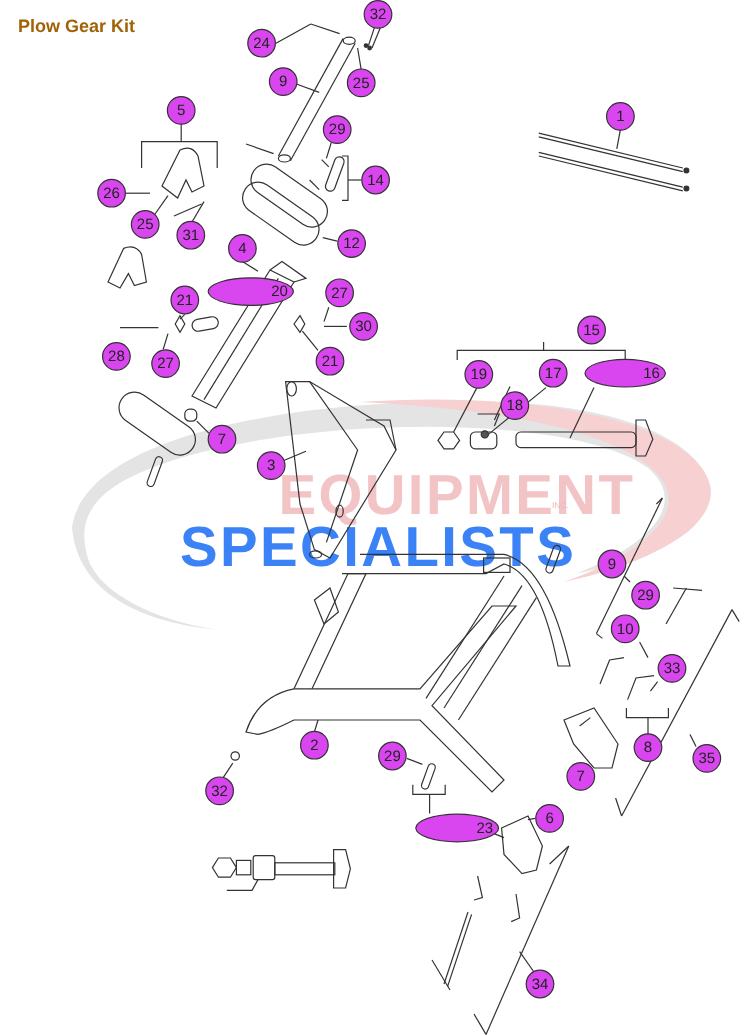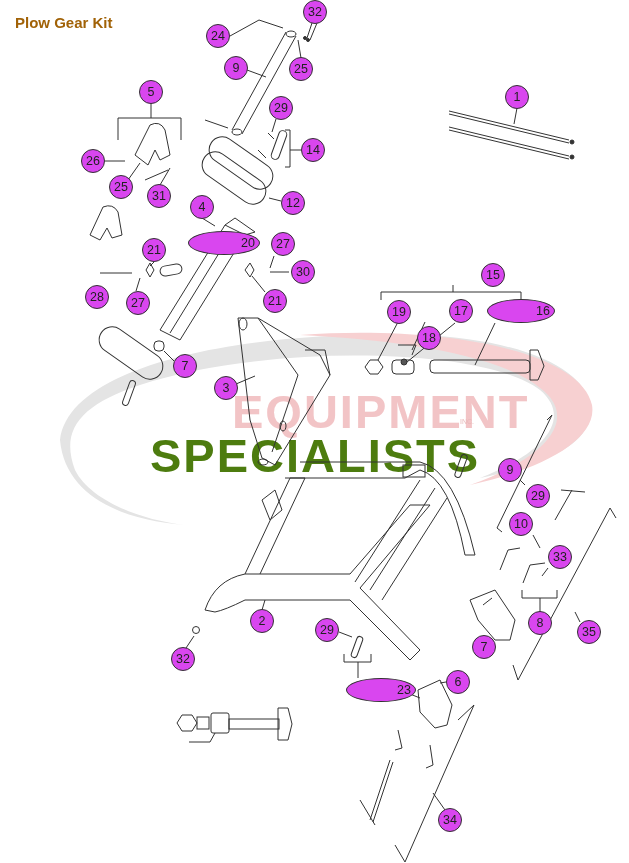--- a/index.html
+++ b/index.html
@@ -2,21 +2,21 @@
 <html><head>
 <meta charset="utf-8">
 <style>
   html, body { margin:0; padding:0; background:#ffffff; }
   body { width:629px; height:863px; position:relative; overflow:hidden; font-family:"Liberation Sans", sans-serif; }
   .title { position:absolute; left:15px; top:14px; font-size:15px; font-weight:bold; color:#a16207; font-family:"Liberation Sans", sans-serif; }
   svg.art { position:absolute; left:0; top:0; }
   .callout { position:absolute; width:22px; height:22px; margin-left:-12px; margin-top:-12px; border:1.2px solid #333; border-radius:50%; background:#d946ef; text-align:center; line-height:22px; font-size:12.5px; color:#222; font-family:"Liberation Sans", sans-serif; box-sizing:content-box; }
   .wm { position:absolute; font-family:"Liberation Sans", sans-serif; font-weight:bold; letter-spacing:2px; }
   .wm-top { left:232px; top:384px; font-size:47px; color:#f2c4c6; }
-  .wm-bot { left:150px; top:428px; font-size:47px; color:#4d7c0f; }
+  .wm-bot { left:150px; top:428px; font-size:47px; color:#3b82f6; }
   .wm-inc { left:460px; top:418px; font-size:7px; color:#e8b7b8; font-weight:normal; letter-spacing:0; }
 </style>
 </head>
 <body>
 
 <div class="title">Plow Gear Kit</div>
 
 <svg class="art" width="629" height="863">
   <path d="M60 440 C 70 360, 260 330, 420 335 C 540 340, 610 380, 585 430 C 570 455, 520 470, 480 478 C 540 455, 575 420, 540 390 C 480 345, 260 345, 140 385 C 80 405, 60 430, 75 470 C 90 500, 140 520, 185 525 C 120 520, 65 495, 60 440 Z" fill="#e4e4e4"></path>
   <path d="M300 335 C 440 325, 580 350, 592 405 C 598 440, 540 470, 470 485 C 540 460, 575 425, 548 395 C 510 355, 400 340, 300 335 Z" fill="#f7d0d1"></path>
@@ -209,21 +209,21 @@
     <div class="callout" style="left: 521px; top: 524px;">10</div>
     <div class="callout" style="left: 236px; top: 68px;">9</div>
     <div class="callout" style="left: 293px; top: 203px;">12</div>
     <div class="callout" style="left: 185px; top: 366px;">7</div>
     <div class="callout" style="left: 313px; top: 150px;">14</div>
     <div class="callout" style="left: 453px; top: 275px; margin-left: 28px;">15</div>
     <div class="callout" style="left: 499px; top: 311px; padding-left: 44px;">16</div>
     <div class="callout" style="left: 461px; top: 311px;">17</div>
     <div class="callout" style="left: 429px; top: 310px; margin-top: 16px;">18</div>
     <div class="callout" style="left: 399px; top: 312px;">19</div>
-    <div class="callout" style="left: 200px; top: 243px; padding-left: 48px;">20</div>
+    <div class="callout" style="left: 185px; top: 243px; padding-left: 48px;">20</div>
     <div class="callout" style="left: 154px; top: 250px;">21</div>
     <div class="callout" style="left: 275px; top: 301px;">21</div>
     <div class="callout" style="left: 183px; top: 659px;">32</div>
     <div class="callout" style="left: 358px; top: 690px; padding-left: 46px;">23</div>
     <div class="callout" style="left: 218px; top: 36px;">24</div>
     <div class="callout" style="left: 301px; top: 69px;">25</div>
     <div class="callout" style="left: 121px; top: 187px;">25</div>
     <div class="callout" style="left: 93px; top: 161px;">26</div>
     <div class="callout" style="left: 283px; top: 244px;">27</div>
     <div class="callout" style="left: 138px; top: 303px;">27</div>

